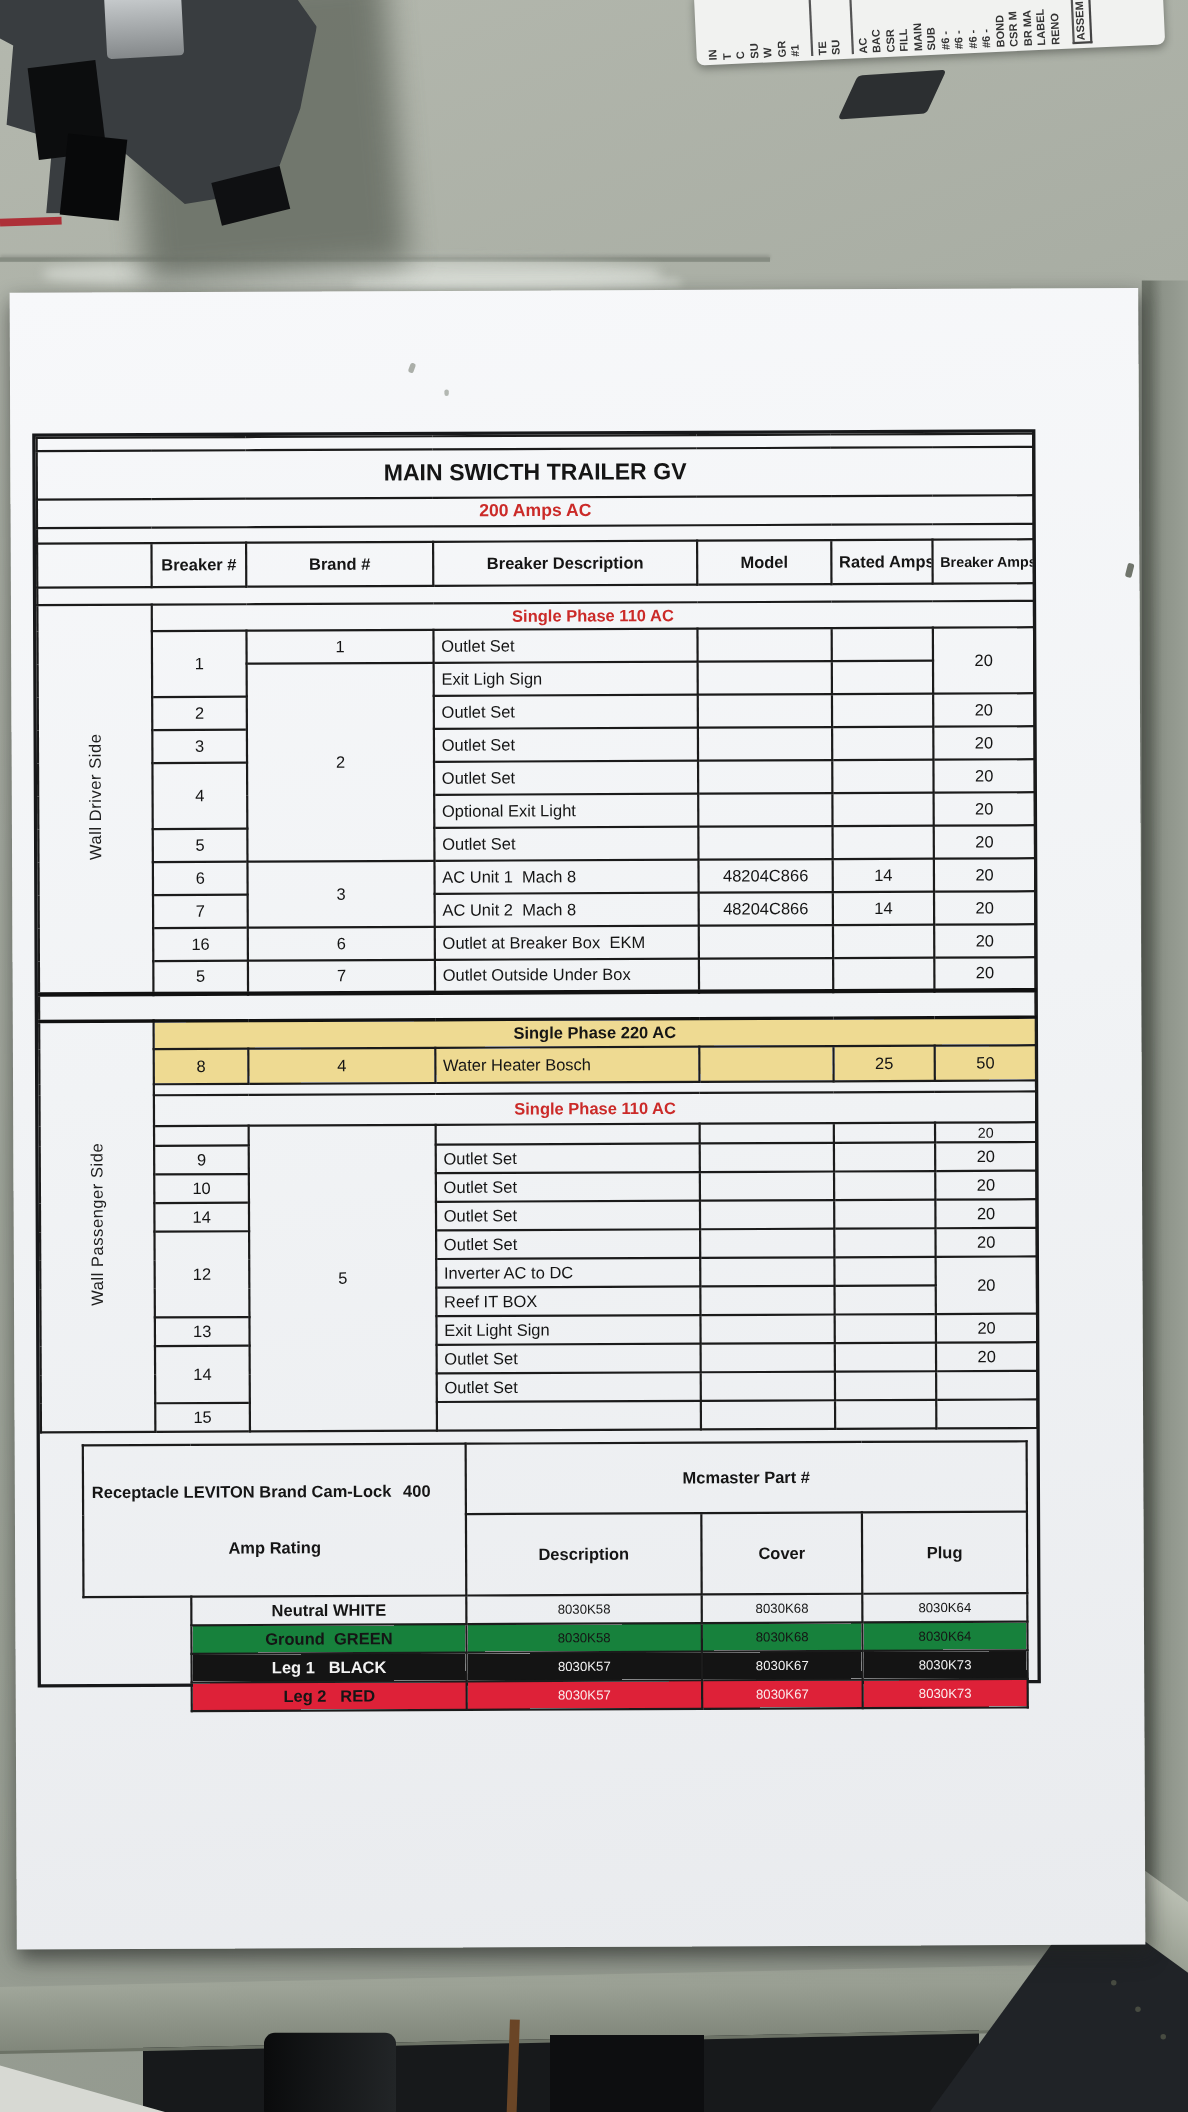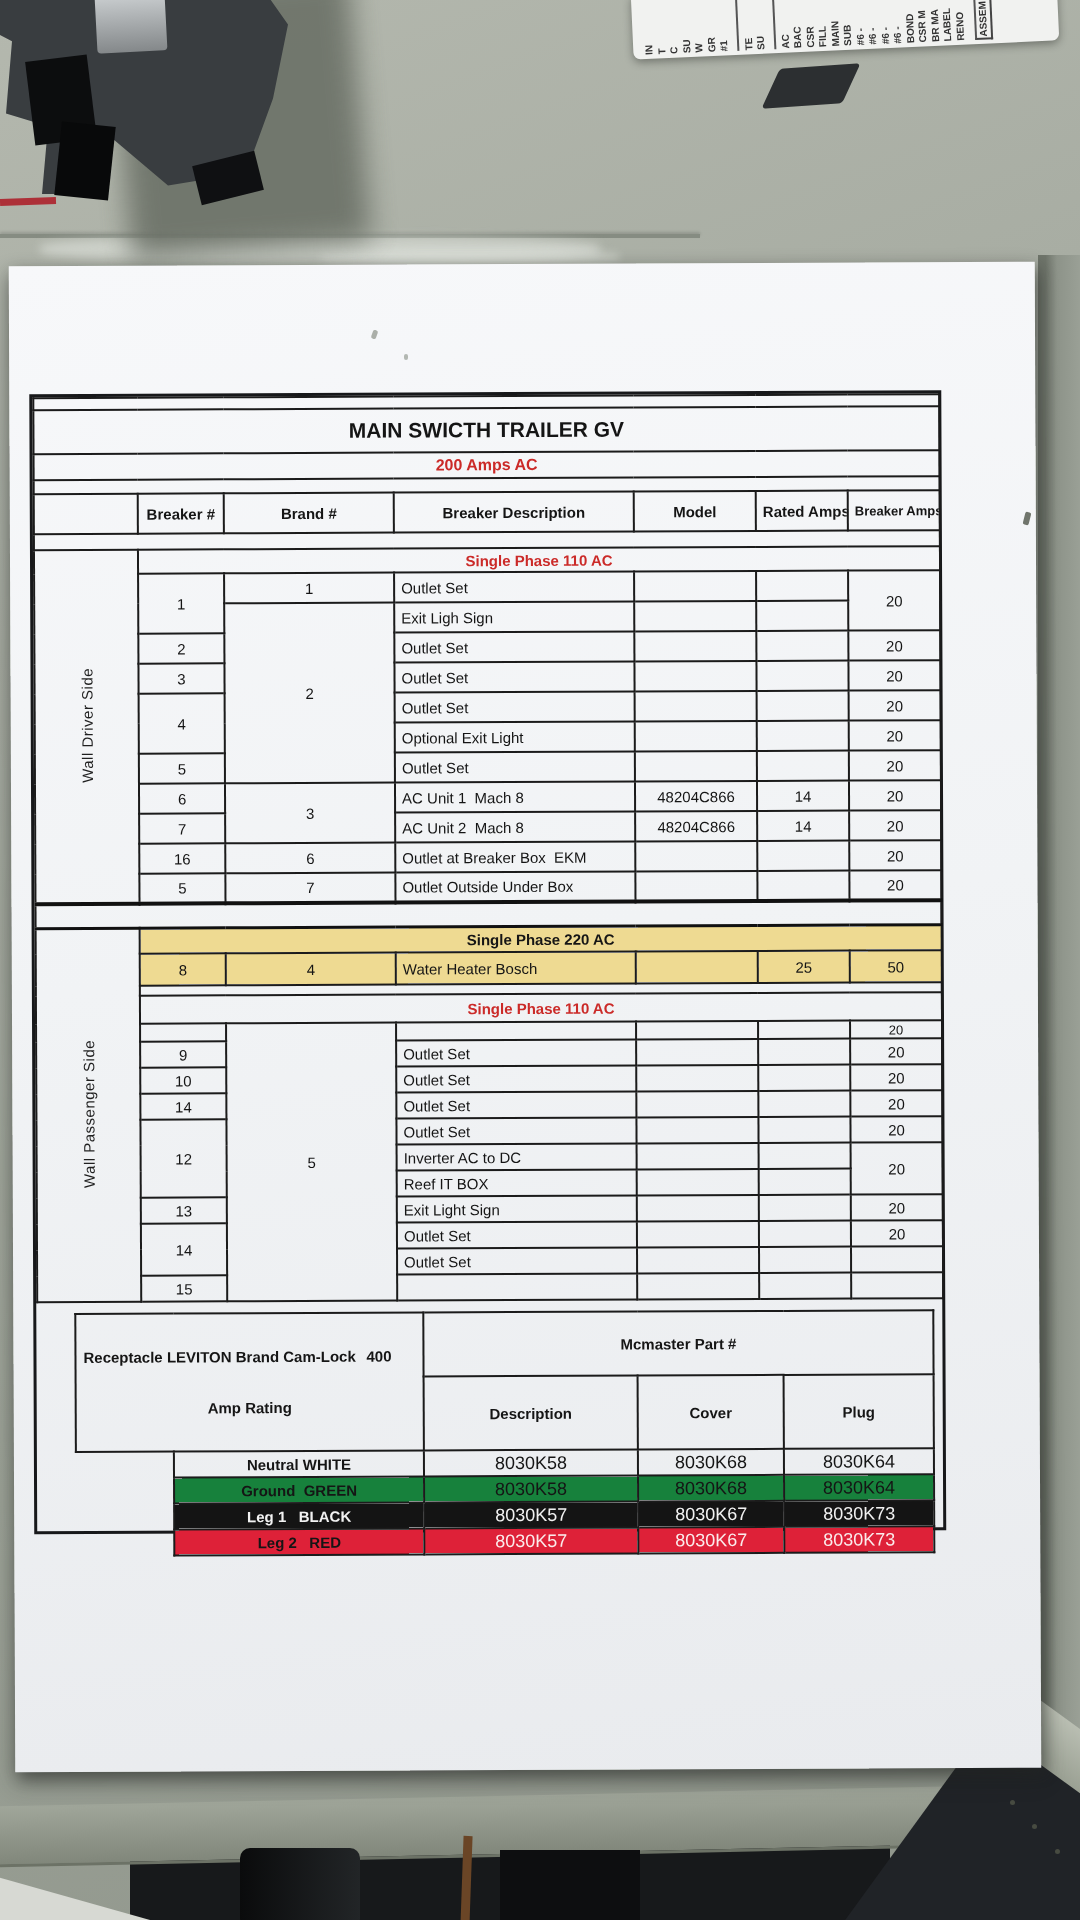--- a/index.html
+++ b/index.html
@@ -61,21 +61,21 @@
   tr.yrow td{background:#eeda92;}
   td.c{text-align:center;}
   td.d{text-align:left;}
   td.spc{padding:0;}
   td.thick{border-top:4px solid #111;border-bottom:3px solid #111;}
   tr.thin td{font-size:13px;line-height:13px;padding-top:0;padding-bottom:0;}
   td.wall{text-align:center;vertical-align:middle;}
   .vert{display:inline-block;writing-mode:vertical-rl;transform:rotate(180deg);font-size:15px;letter-spacing:.5px;color:#1f1f1f;}
   
   .mc{width:858px;margin:10px 0 0 38px;}
-  .mc td{border:2px solid #1b1b1b;padding:0 5px;font-size:18px;color:#151515;overflow:hidden;white-space:pre;}
+  .mc td{border:2px solid #1b1b1b;padding:0 5px;font-size:12px;color:#151515;overflow:hidden;white-space:pre;}
   .mc td.nb{border:none;background:transparent;}
   td.lt{font-weight:bold;font-size:15px;vertical-align:middle;}
   .lt1{display:flex;justify-content:space-between;padding:0 26px 0 2px;}
   .lt2{text-align:center;}
   td.mch,td.mch2{font-weight:bold;font-size:15px;text-align:center;}
   td.lab{font-weight:bold;font-size:15px;text-align:center;}
   td.val{text-align:center;}
   tr.mg td:not(.nb){background:#17813c;}
   tr.mk td:not(.nb){background:#141414;color:#f2f2f2;}
   tr.mr td:not(.nb){background:#de2138;}

